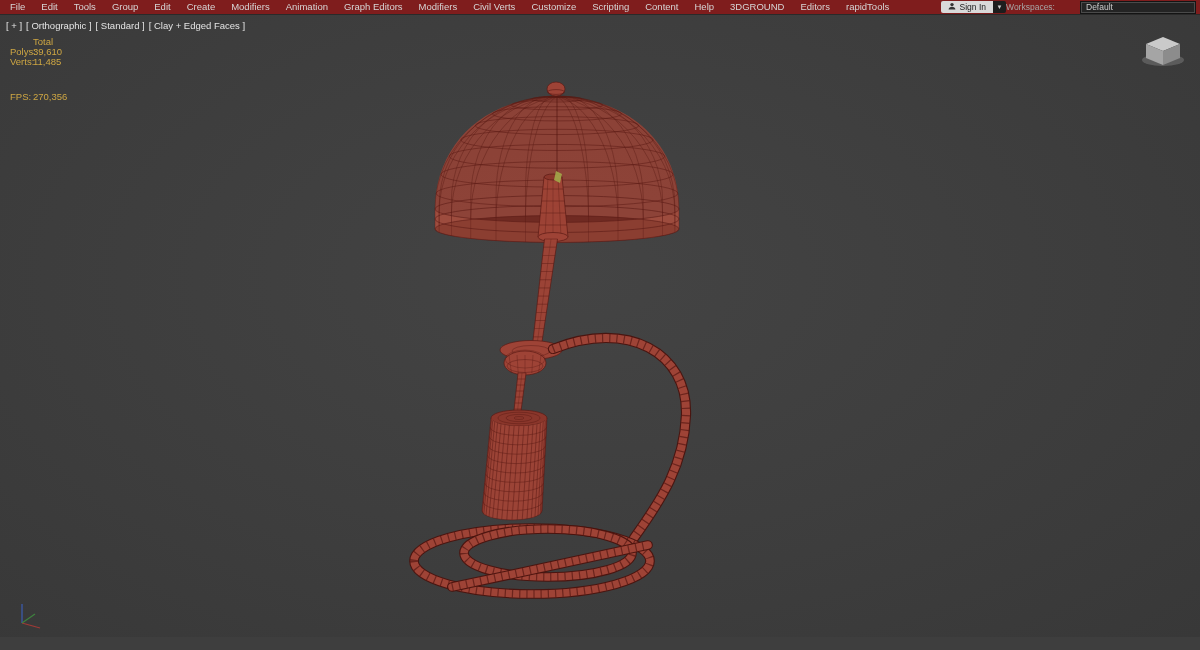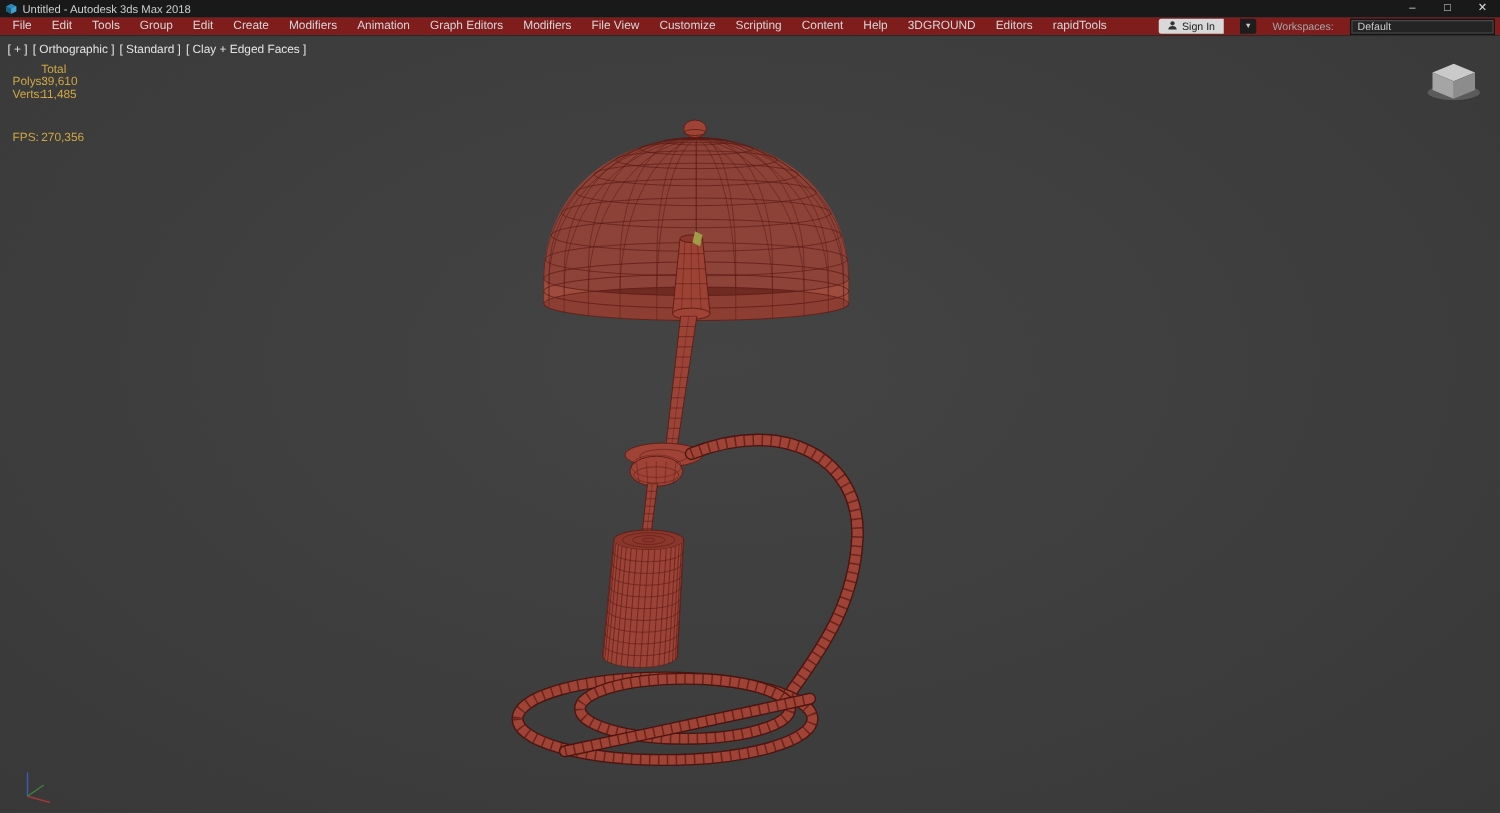--- a/index.html
+++ b/index.html
@@ -15,34 +15,34 @@
   }
   .app-icon{width:10px;height:10px;margin-right:4px;display:inline-block}
   .win-controls{margin-left:auto;display:flex;height:14px}
   .win-controls span{width:28px;text-align:center;color:#d8d8d8;font-size:9px;line-height:13px;cursor:default}
   .menubar{
     height:14px;background:#7f1d1d;border-bottom:1px solid #2a2a2a;
     display:flex;align-items:center;font-size:9.5px;color:#d6d6d6;padding-left:2px;
   }
   .menus{display:flex;align-items:center;white-space:nowrap}
   .menus .menu-item{padding:0 8px;cursor:default;line-height:14px}
-  .menubar-right{margin-left:auto;display:flex;align-items:center;gap:13px;padding-right:4px}
+  .menubar-right{margin-left:auto;display:flex;align-items:center;gap:0;padding-right:4px}
   .signin{
     background:#d9d9d9;color:#1a1a1a;border-radius:2px 0 0 2px;
     height:12px;display:flex;align-items:center;gap:4px;padding:0 7px;font-size:8.5px;
   }
   .signin-caret{
     background:#1d1d1d;color:#cccccc;height:12px;width:13px;border-radius:0 2px 2px 0;
     display:flex;align-items:center;justify-content:center;font-size:6px;
   }
   .ws-label{color:#a6a6a6;font-size:8.5px}
   .ws-select{
     background:#242424;border:1px solid #141414;box-shadow:inset 0 0 0 1px #4a4a4a;
     color:#cccccc;width:104px;height:11px;font-size:8.5px;padding:0 5px;
-    display:flex;align-items:center;
+    display:flex;align-items:center;margin-left:25px;
   }
   .viewport{
     position:relative;width:1200px;height:622px;
     background:radial-gradient(ellipse at 48% 42%, #444444 0%, #3d3d3d 60%, #383838 100%);
   }
   #scene{position:absolute;left:0;top:0;}
   .vp-label{
     position:absolute;left:6px;top:5px;font-size:9.5px;color:#e4e4e4;
     display:flex;gap:4px;z-index:3;
   }
@@ -50,49 +50,34 @@
   .stats{position:absolute;left:10px;top:22px;font-size:9.5px;line-height:10px;z-index:3}
   .srow{display:flex}
   .slabel{width:23px;display:inline-block}
   .srow.fps{margin-top:25px}
 </style>
 </head>
 <body>
 
 <div>
 
-  <div class="titlebar">
-    <span class="app-icon">
-      <svg width="10" height="10" viewBox="0 0 10 10">
-        <polygon points="1,3 5,1 9,3 9,7 5,9 1,7" fill="#2f86b3"></polygon>
-        <polygon points="1,3 5,5 5,9 1,7" fill="#1d5f84"></polygon>
-        <polygon points="9,3 5,5 5,9 9,7" fill="#3fa3d0"></polygon>
-      </svg>
-    </span>
-    <span>Untitled - Autodesk 3ds Max 2018</span>
-    <div class="win-controls">
-      <span>–</span>
-      <span>□</span>
-      <span>✕</span>
-    </div>
-  </div>
 
   <div class="menubar">
     <div class="menus">
         <span class="menu-item">File</span>
         <span class="menu-item">Edit</span>
         <span class="menu-item">Tools</span>
         <span class="menu-item">Group</span>
         <span class="menu-item">Edit</span>
         <span class="menu-item">Create</span>
         <span class="menu-item">Modifiers</span>
         <span class="menu-item">Animation</span>
         <span class="menu-item">Graph Editors</span>
         <span class="menu-item">Modifiers</span>
-        <span class="menu-item">File View</span>
+        <span class="menu-item">Civil Verts</span>
         <span class="menu-item">Customize</span>
         <span class="menu-item">Scripting</span>
         <span class="menu-item">Content</span>
         <span class="menu-item">Help</span>
         <span class="menu-item">3DGROUND</span>
         <span class="menu-item">Editors</span>
         <span class="menu-item">rapidTools</span>
       </div>
     <div class="menubar-right">
       <div class="signin">

